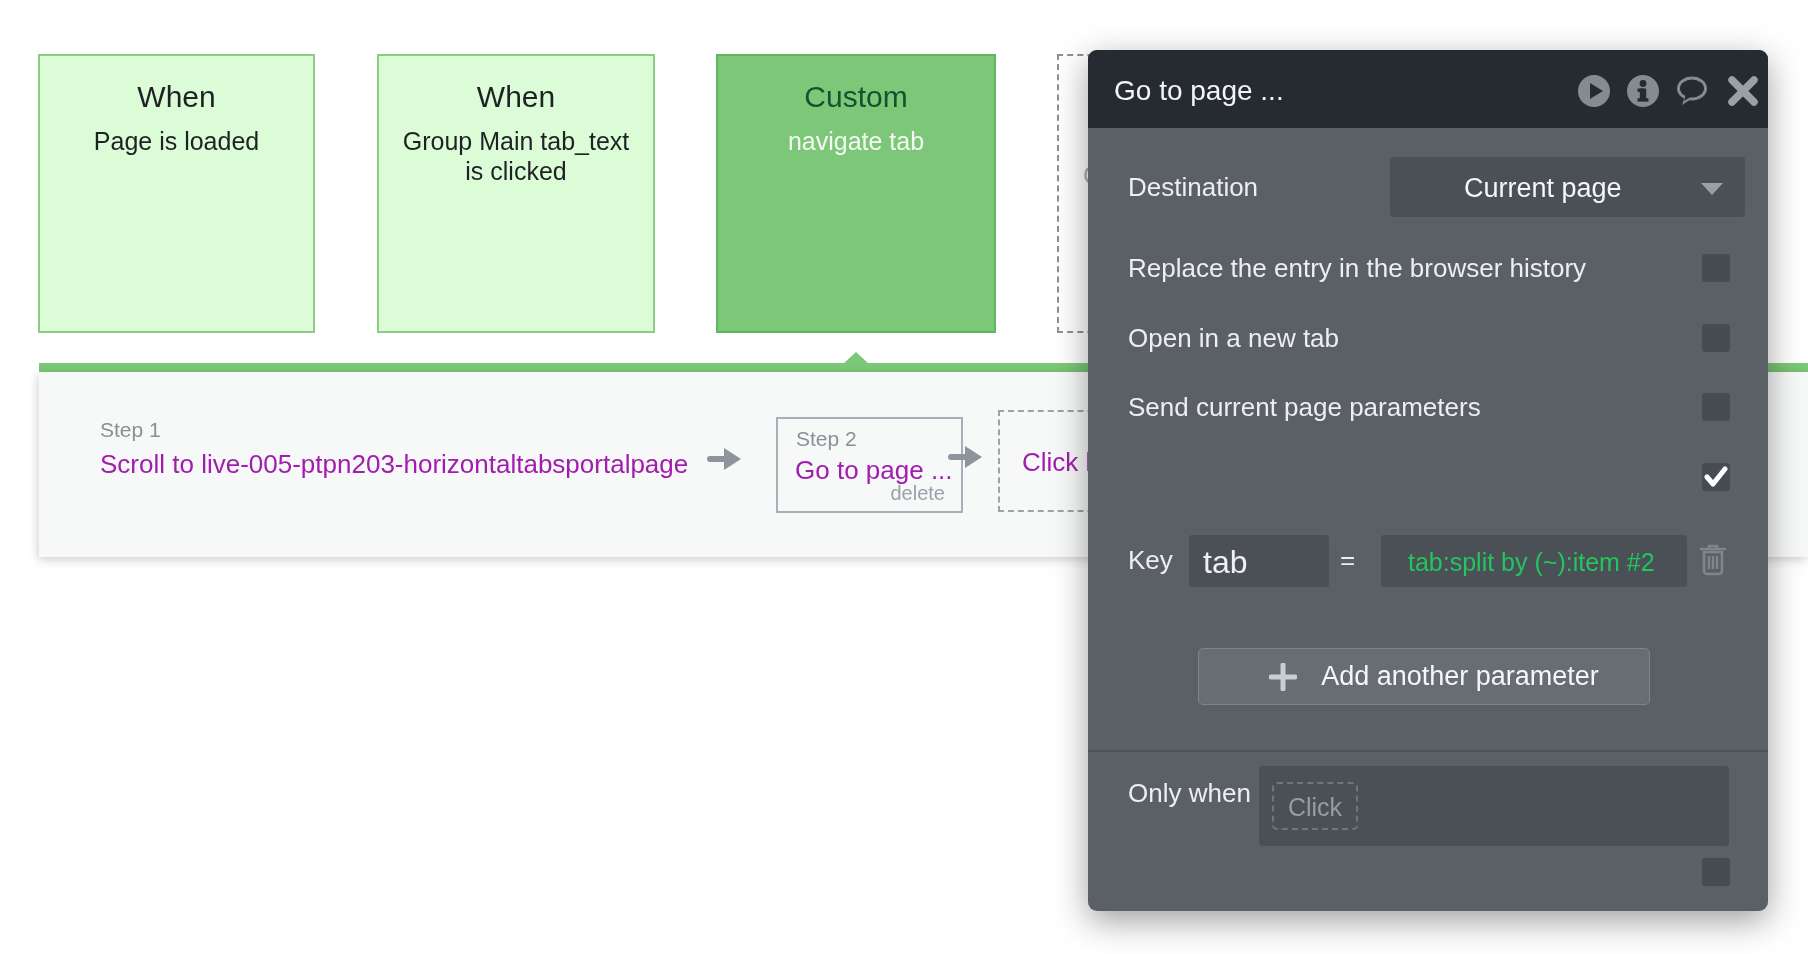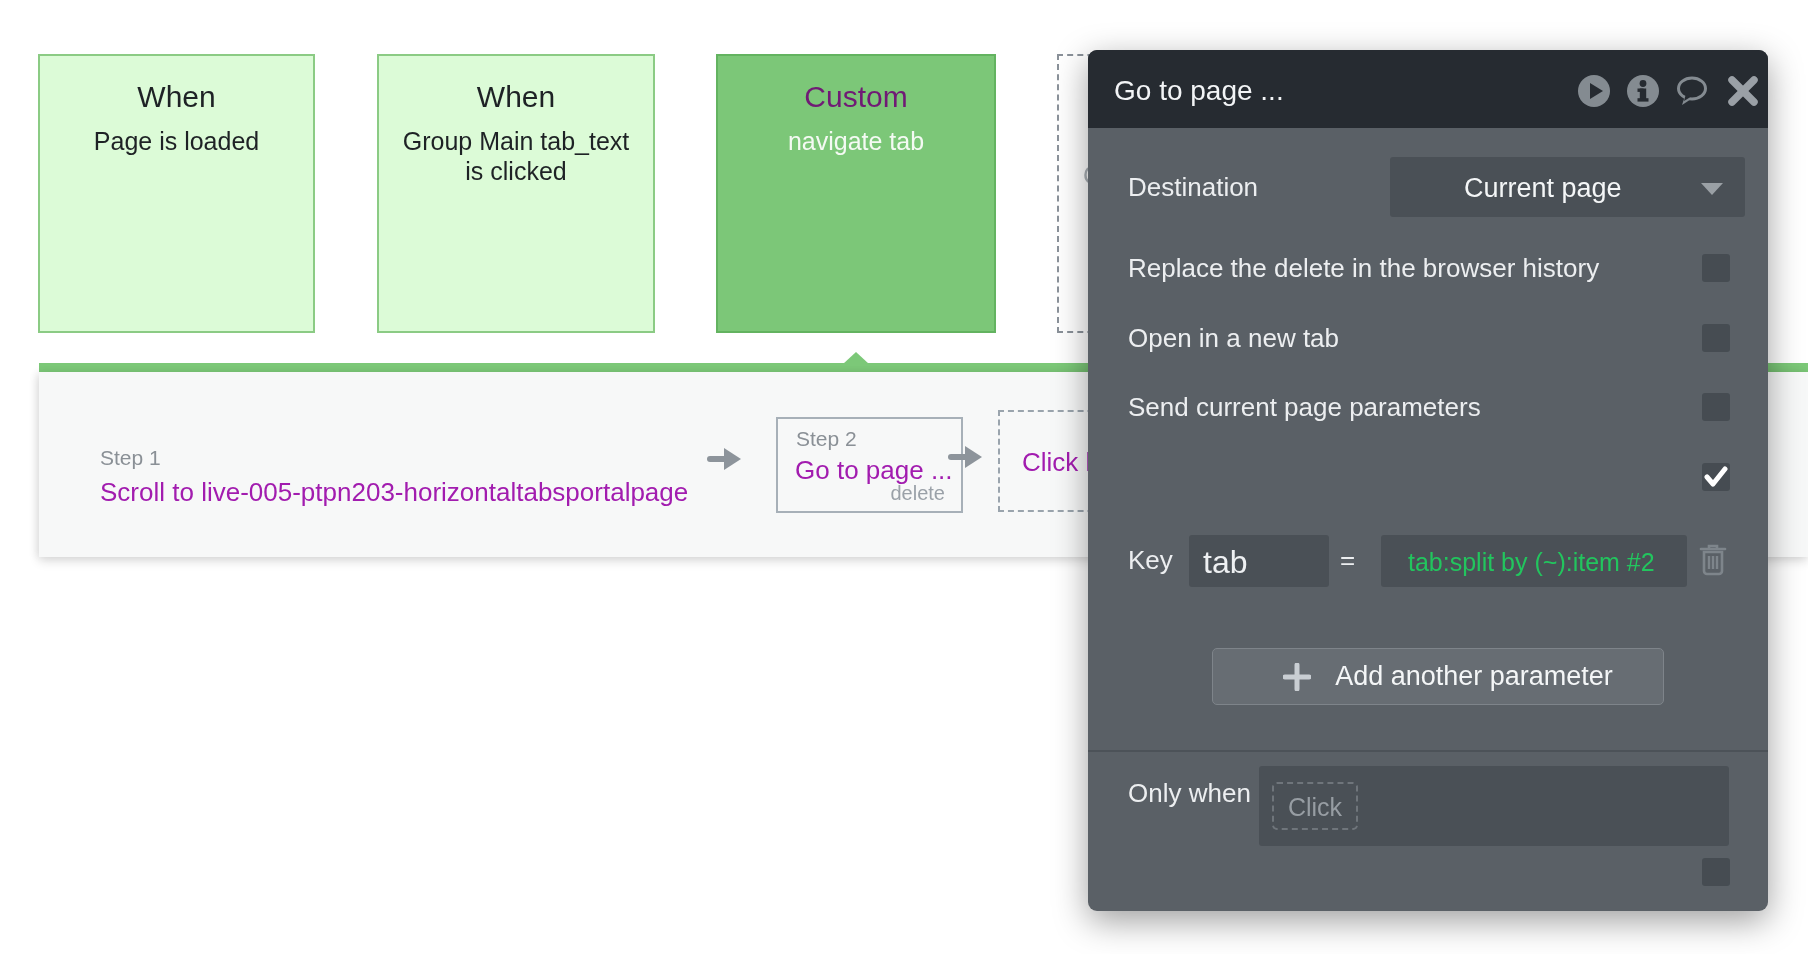--- a/index.html
+++ b/index.html
@@ -6,36 +6,36 @@
   #stage{position:relative;width:1808px;height:954px;overflow:hidden;
          font-family:"Liberation Sans",sans-serif;background:#fff;}
 
   
   .event-card{position:absolute;top:54px;height:279px;width:277px;box-sizing:border-box;
               text-align:center;}
   .event-card.light{background:#dcfbd7;border:2px solid #8bcb84;}
   .event-card.selected{background:#7cc778;border:2px solid #63b360;color:#fff;}
   .event-card.dashed{background:#fff;border:2px dashed #8a9199;}
   .event-title{font-size:30px;margin-top:24px;line-height:34px;color:#1e2225;}
-  .event-card.selected .event-title{color:#701a75;}
+  .event-card.selected .event-title{color:#14532d;}
   .event-sub{font-size:25px;line-height:30px;margin:12px 22px 0;color:#1e2225;}
   .event-card.selected .event-sub{color:#f4faf3;}
   .event-fragment{position:absolute;left:24px;top:104px;font-size:25px;line-height:30px;
                   color:#aab0b5;white-space:nowrap;}
 
   
   #green-bar{position:absolute;left:39px;right:0;top:363px;height:9px;background:#7cc878;}
   #bar-caret{position:absolute;left:843px;top:352px;width:0;height:0;
              border-left:13px solid transparent;border-right:13px solid transparent;
              border-bottom:12px solid #7cc878;}
   #steps-panel{position:absolute;left:39px;right:0;top:372px;height:185px;background:#f7f8f8;
                box-shadow:0 4px 10px rgba(0,0,0,.14), -3px 0 8px rgba(0,0,0,.06);}
   .step-label{font-size:21px;color:#8a9096;}
   .step-action{font-size:26px;color:#a21caf;}
-  #step1{position:absolute;left:100px;top:418px;margin-top:28px;}
+  #step1{position:absolute;left:100px;top:418px;}
   #step1 .step-label{display:block;margin-bottom:7px;}
   .arrow{position:absolute;width:36px;height:30px;}
   #arrow1{left:707px;top:444px;}
   #arrow2{left:948px;top:442px;}
   #step2-box{position:absolute;left:776px;top:417px;width:187px;height:96px;box-sizing:border-box;
              border:2px solid #a7b0b8;background:#f7f8f8;}
   #step2-box .step-label{position:absolute;left:18px;top:8px;}
   #step2-box .step-action{position:absolute;left:17px;top:36px;white-space:nowrap;}
   #step2-delete{position:absolute;right:16px;bottom:6px;font-size:20px;color:#9aa1a8;}
   #step3-box{position:absolute;left:998px;top:410px;width:195px;height:102px;box-sizing:border-box;
@@ -70,21 +70,21 @@
 
   #key-label{top:495px;}
   #key-input{left:101px;top:485px;width:140px;height:52px;}
   #key-value{position:absolute;left:14px;top:0;height:52px;line-height:54px;font-size:32px;color:#eef0f2;}
   #equals{position:absolute;left:252px;top:495px;font-size:26px;color:#eceef0;}
   #param-input{left:293px;top:485px;width:306px;height:52px;}
   #param-value{position:absolute;left:27px;top:0;height:52px;line-height:54px;font-size:25px;
                color:#22c55e;white-space:nowrap;}
   #trash{position:absolute;left:610px;top:492px;width:30px;height:34px;cursor:pointer;}
 
-  #add-param-btn{position:absolute;left:124px;top:598px;width:452px;height:57px;box-sizing:border-box;
+  #add-param-btn{position:absolute;left:110px;top:598px;width:452px;height:57px;box-sizing:border-box;
                  background:#676d73;border:1px solid #7e848a;border-radius:5px;cursor:pointer;
                  display:flex;align-items:center;justify-content:center;gap:24px;padding-left:20px;}
   #add-param-btn span{font-size:27px;color:#f4f6f7;}
 
   #modal-divider{position:absolute;left:0;right:0;top:700px;height:2px;background:#4c5258;}
 
   #onlywhen-label{top:728px;}
   #onlywhen-input{left:171px;top:716px;width:470px;height:80px;}
   #click-pill{position:absolute;left:13px;top:16px;width:86px;height:48px;box-sizing:border-box;
               border:2px dashed #6f757b;border-radius:5px;text-align:center;
@@ -177,21 +177,21 @@
         <line x1="28" y1="6" x2="6" y2="28" stroke="#9aa0a6" stroke-width="7.5" stroke-linecap="round"></line>
       </svg>
     </div>
 
     <div class="mlabel" id="dest-label">Destination</div>
     <div class="mbox" id="dest-select">
       <span id="dest-value">Current page</span>
       <span id="dest-caret"></span>
     </div>
 
-    <div class="mlabel checkrow-label lb1">Replace the delete in the browser history</div>
+    <div class="mlabel checkrow-label lb1">Replace the entry in the browser history</div>
     <div class="checkbox cb1">
       
     </div>
 
     <div class="mlabel checkrow-label lb2">Open in a new tab</div>
     <div class="checkbox cb2">
       
     </div>
 
     <div class="mlabel checkrow-label lb3">Send current page parameters</div>

